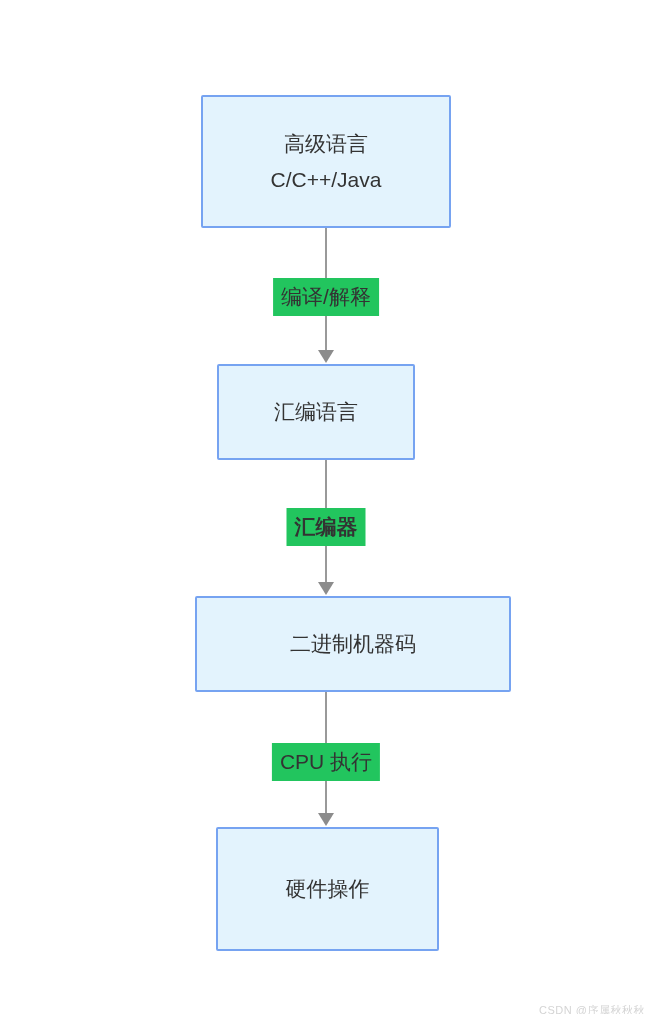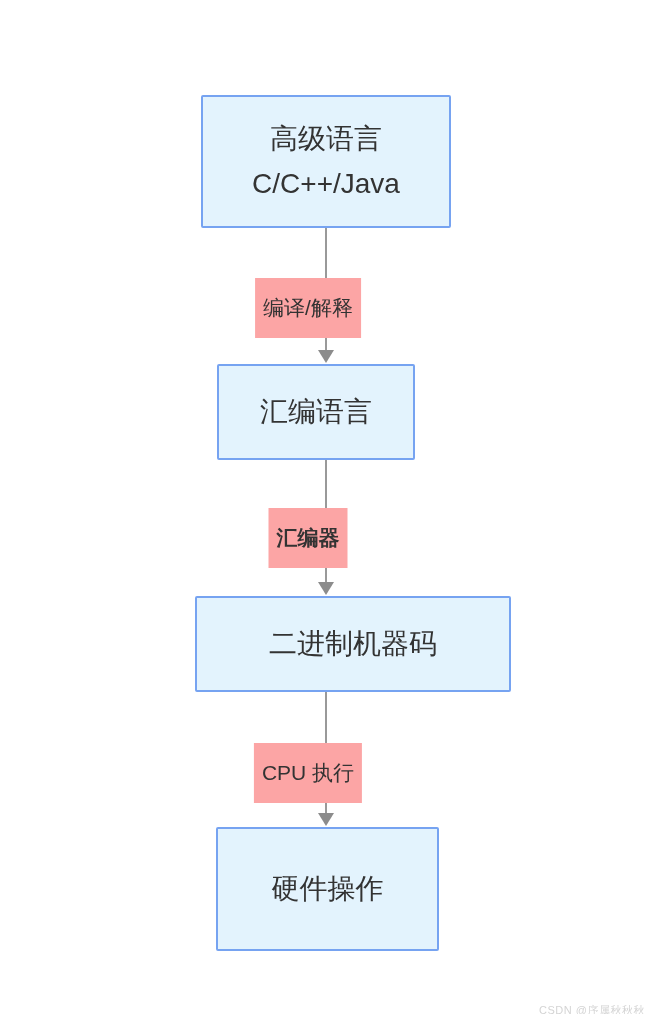--- a/index.html
+++ b/index.html
@@ -20,21 +20,21 @@
     box-sizing: border-box;
     background: #e3f3fd;
     border: 2px solid #76a3f1;
     border-radius: 2px;
     display: flex;
     flex-direction: column;
     align-items: center;
     justify-content: center;
     gap: 8px;
     color: #333333;
-    font-size: 28px;
+    font-size: 21px;
     line-height: 1.3;
     text-align: center;
   }
   .node-1 { left: 201px; top: 95px;  width: 250px; height: 133px; }
   .node-2 { left: 217px; top: 364px; width: 198px; height: 96px;  }
   .node-3 { left: 195px; top: 596px; width: 316px; height: 96px;  }
   .node-4 { left: 216px; top: 827px; width: 223px; height: 124px;  }
 
   .edge-line {
     position: absolute;
@@ -54,26 +54,26 @@
     border-left: 8px solid transparent;
     border-right: 8px solid transparent;
     border-top: 13px solid #8c8c8c;
   }
   .arrowhead-1 { top: 350px; }
   .arrowhead-2 { top: 582px; }
   .arrowhead-3 { top: 813px; }
 
   .edge-label {
     position: absolute;
-    left: 308px;
+    left: 326px;
     transform: translateX(-50%);
-    background: #fca5a5;
+    background: #22c55e;
     color: #333333;
     font-size: 21px;
-    padding: 16px 8px;
+    padding: 5px 8px;
     white-space: nowrap;
   }
   .edge-label-1 { top: 278px; }
   .edge-label-2 { top: 508px; font-weight: bold; }
   .edge-label-3 { top: 743px; text-align: center; }
 
   .watermark {
     position: absolute;
     right: 7px;
     top: 990px;

